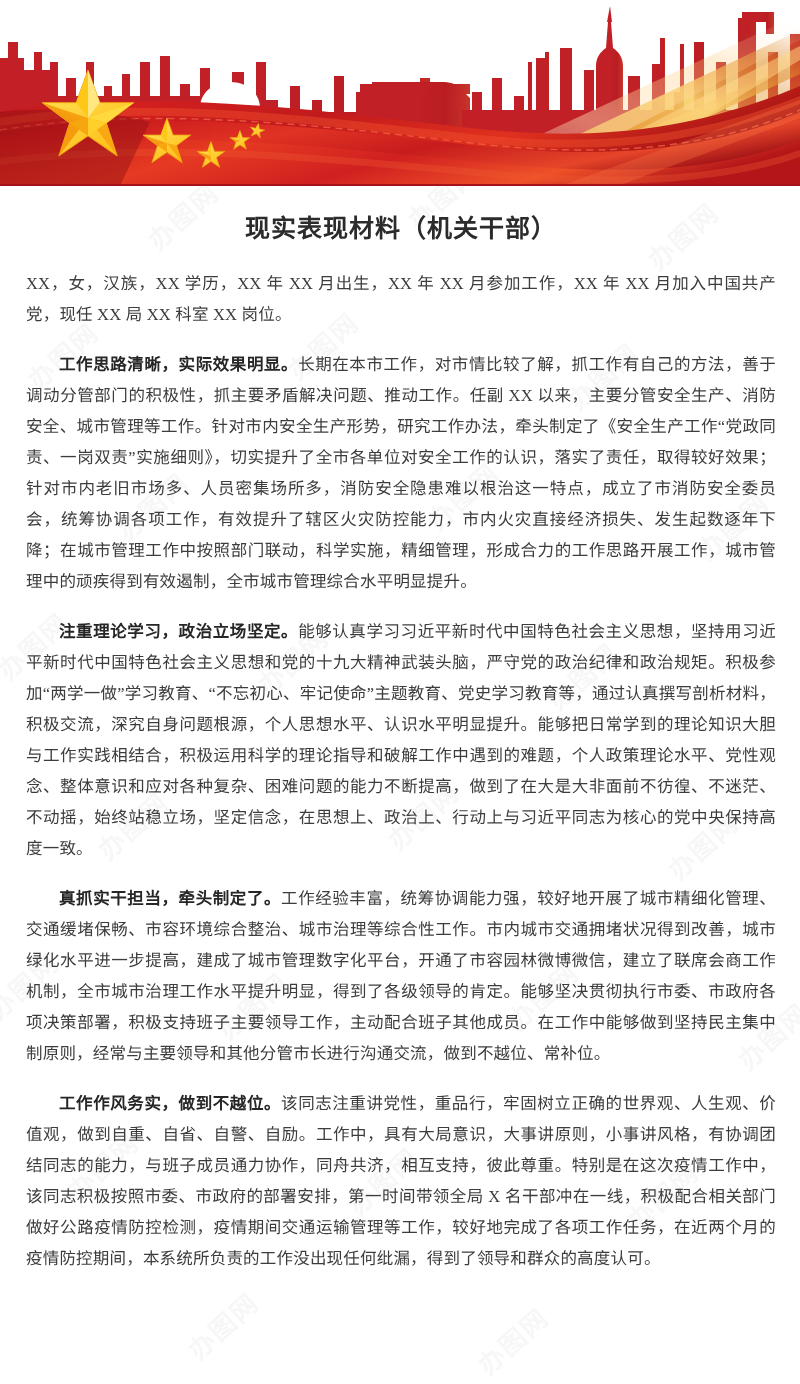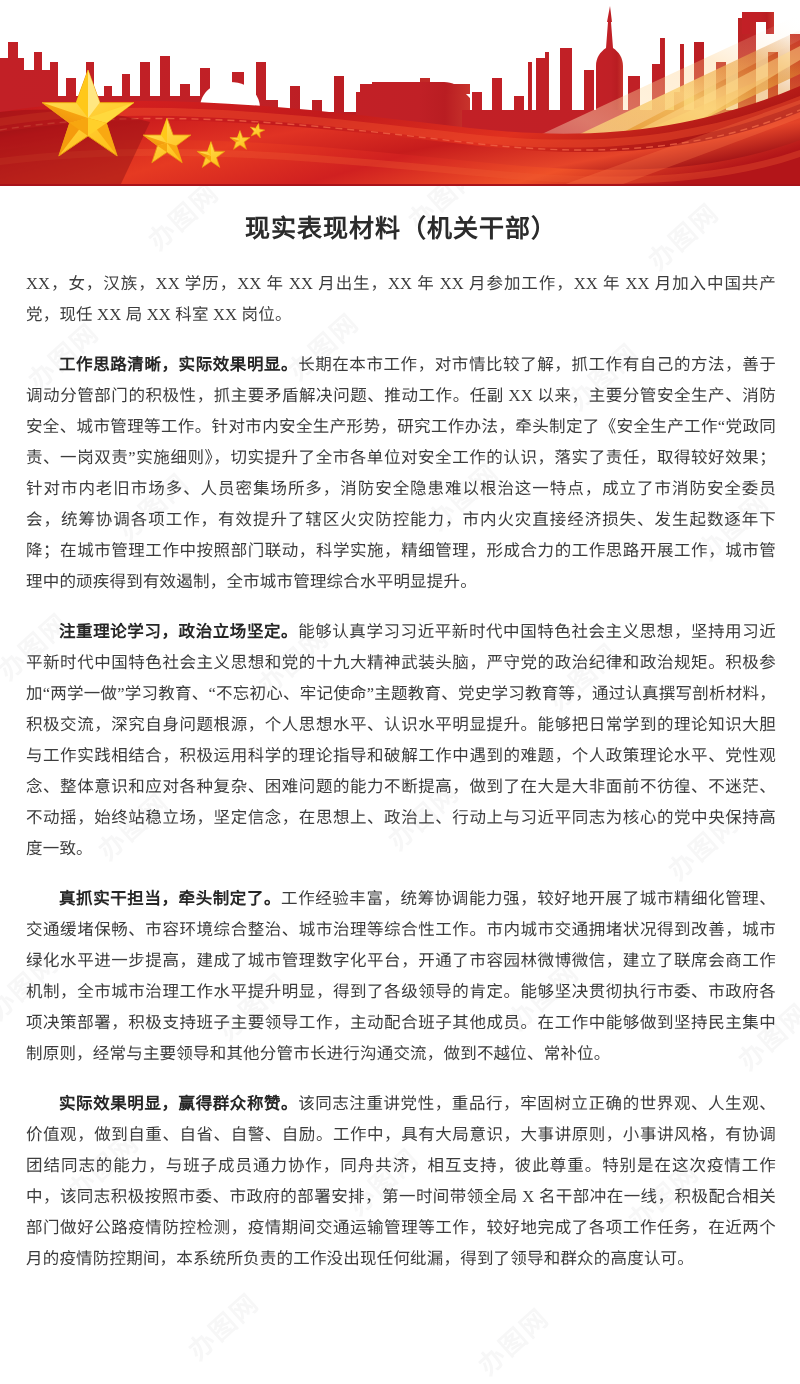--- a/index.html
+++ b/index.html
@@ -343,17 +343,17 @@
 
     <p class="para body">
       <span class="lead">注重理论学习，政治立场坚定。</span><span>能够认真学习习近平新时代中国特色社会主义思想，坚持用习近平新时代中国特色社会主义思想和党的十九大精神武装头脑，严守党的政治纪律和政治规矩。积极参加“两学一做”学习教育、“不忘初心、牢记使命”主题教育、党史学习教育等，通过认真撰写剖析材料，积极交流，深究自身问题根源，个人思想水平、认识水平明显提升。能够把日常学到的理论知识大胆与工作实践相结合，积极运用科学的理论指导和破解工作中遇到的难题，个人政策理论水平、党性观念、整体意识和应对各种复杂、困难问题的能力不断提高，做到了在大是大非面前不彷徨、不迷茫、不动摇，始终站稳立场，坚定信念，在思想上、政治上、行动上与习近平同志为核心的党中央保持高度一致。</span>
     </p>
 
     <p class="para body">
       <span class="lead">真抓实干担当，牵头制定了。</span><span>工作经验丰富，统筹协调能力强，较好地开展了城市精细化管理、交通缓堵保畅、市容环境综合整治、城市治理等综合性工作。市内城市交通拥堵状况得到改善，城市绿化水平进一步提高，建成了城市管理数字化平台，开通了市容园林微博微信，建立了联席会商工作机制，全市城市治理工作水平提升明显，得到了各级领导的肯定。能够坚决贯彻执行市委、市政府各项决策部署，积极支持班子主要领导工作，主动配合班子其他成员。在工作中能够做到坚持民主集中制原则，经常与主要领导和其他分管市长进行沟通交流，做到不越位、常补位。</span>
     </p>
 
     <p class="para body">
-      <span class="lead">实际效果明显，赢得群众称赞。</span><span>该同志注重讲党性，重品行，牢固树立正确的世界观、人生观、价值观，做到自重、自省、自警、自励。工作中，具有大局意识，大事讲原则，小事讲风格，有协调团结同志的能力，与班子成员通力协作，同舟共济，相互支持，彼此尊重。特别是在这次疫情工作中，该同志积极按照市委、市政府的部署安排，第一时间带领全局 X 名干部冲在一线，积极配合相关部门做好公路疫情防控检测，疫情期间交通运输管理等工作，较好地完成了各项工作任务，在近两个月的疫情防控期间，本系统所负责的工作没出现任何纰漏，得到了领导和群众的高度认可。</span>
+      <span class="lead">工作作风务实，做到不越位。</span><span>该同志注重讲党性，重品行，牢固树立正确的世界观、人生观、价值观，做到自重、自省、自警、自励。工作中，具有大局意识，大事讲原则，小事讲风格，有协调团结同志的能力，与班子成员通力协作，同舟共济，相互支持，彼此尊重。特别是在这次疫情工作中，该同志积极按照市委、市政府的部署安排，第一时间带领全局 X 名干部冲在一线，积极配合相关部门做好公路疫情防控检测，疫情期间交通运输管理等工作，较好地完成了各项工作任务，在近两个月的疫情防控期间，本系统所负责的工作没出现任何纰漏，得到了领导和群众的高度认可。</span>
     </p>
 
   </div>
 </div>
 
 </body></html>

